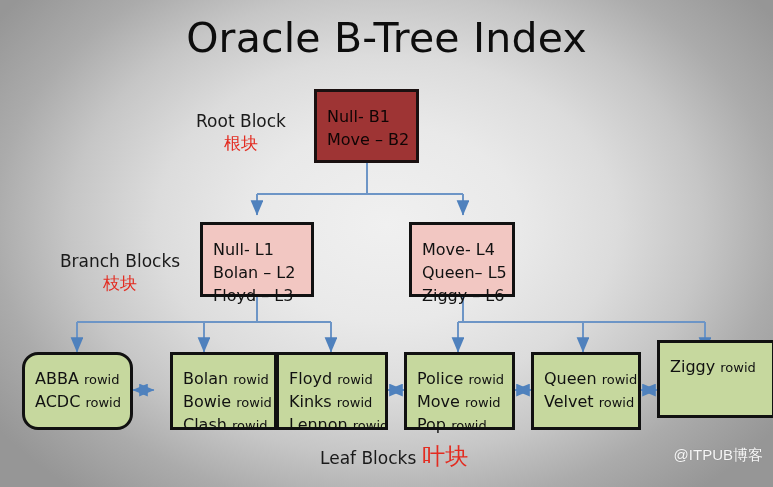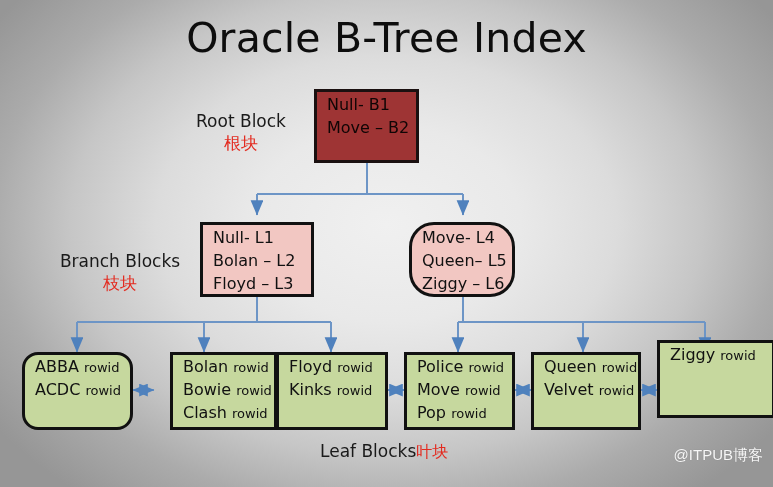--- a/index.html
+++ b/index.html
@@ -47,21 +47,21 @@
     color: #0d0d0d;
     letter-spacing: 0.2px;
     font-family: "DejaVu Sans", sans-serif;
     font-weight: 400;
   }
 
   .node {
     position: absolute;
     border: 3px solid #111111;
     box-sizing: border-box;
-    padding: 1px 0 0 10px;
+    padding: 13px 0 0 10px;
     color: #111111;
     font-family: "DejaVu Sans", sans-serif;
   }
   .node .line {
     font-size: 15px;
     line-height: 20px;
     white-space: nowrap;
   }
 
   .node.root {
@@ -116,23 +116,23 @@
     left: 320px;
     top: 441px;
     white-space: nowrap;
     font-family: "DejaVu Sans", sans-serif;
   }
   .leaf-label .en {
     font-size: 17px;
     color: #1a1a1a;
   }
   .leaf-label .cn {
-    font-size: 16px;
+    font-size: 23px;
     color: #e32b20;
-    margin-left: 0;
+    margin-left: 6px;
   }
 
   .watermark {
     position: absolute;
     right: 10px;
     bottom: 22px;
     font-size: 15px;
     color: #ffffff;
     opacity: 0.92;
     font-family: Liberation Sans, sans-serif;
@@ -203,21 +203,21 @@
     <span class="en">Branch Blocks</span>
     <span class="cn">枝块</span>
   </div>
 
   <div class="node branch" style="left:200px; top:222px; width:114px; height:75px;">
     <div class="line">Null- L1</div>
     <div class="line">Bolan – L2</div>
     <div class="line">Floyd – L3</div>
   </div>
 
-  <div class="node branch" style="left:409px; top:222px; width:106px; height:75px;border-radius:25px;">
+  <div class="node branch" style="left:409px; top:222px; width:106px; height:75px;">
     <div class="line">Move- L4</div>
     <div class="line">Queen– L5</div>
     <div class="line">Ziggy – L6</div>
   </div>
 
   <div class="node leaf" style="left:22px; top:352px; width:111px; height:78px;border-radius:16px;">
     <div class="line">
       <span>ABBA</span>
       <span class="rowid">rowid</span>
     </div>
@@ -244,20 +244,24 @@
 
   <div class="node leaf" style="left:276px; top:352px; width:112px; height:78px;">
     <div class="line">
       <span>Floyd</span>
       <span class="rowid">rowid</span>
     </div>
     <div class="line">
       <span>Kinks</span>
       <span class="rowid">rowid</span>
     </div>
+    <div class="line">
+      <span>Lennon</span>
+      <span class="rowid">rowid</span>
+    </div>
   </div>
 
   <div class="node leaf" style="left:404px; top:352px; width:111px; height:78px;">
     <div class="line">
       <span>Police</span>
       <span class="rowid">rowid</span>
     </div>
     <div class="line">
       <span>Move</span>
       <span class="rowid">rowid</span>

